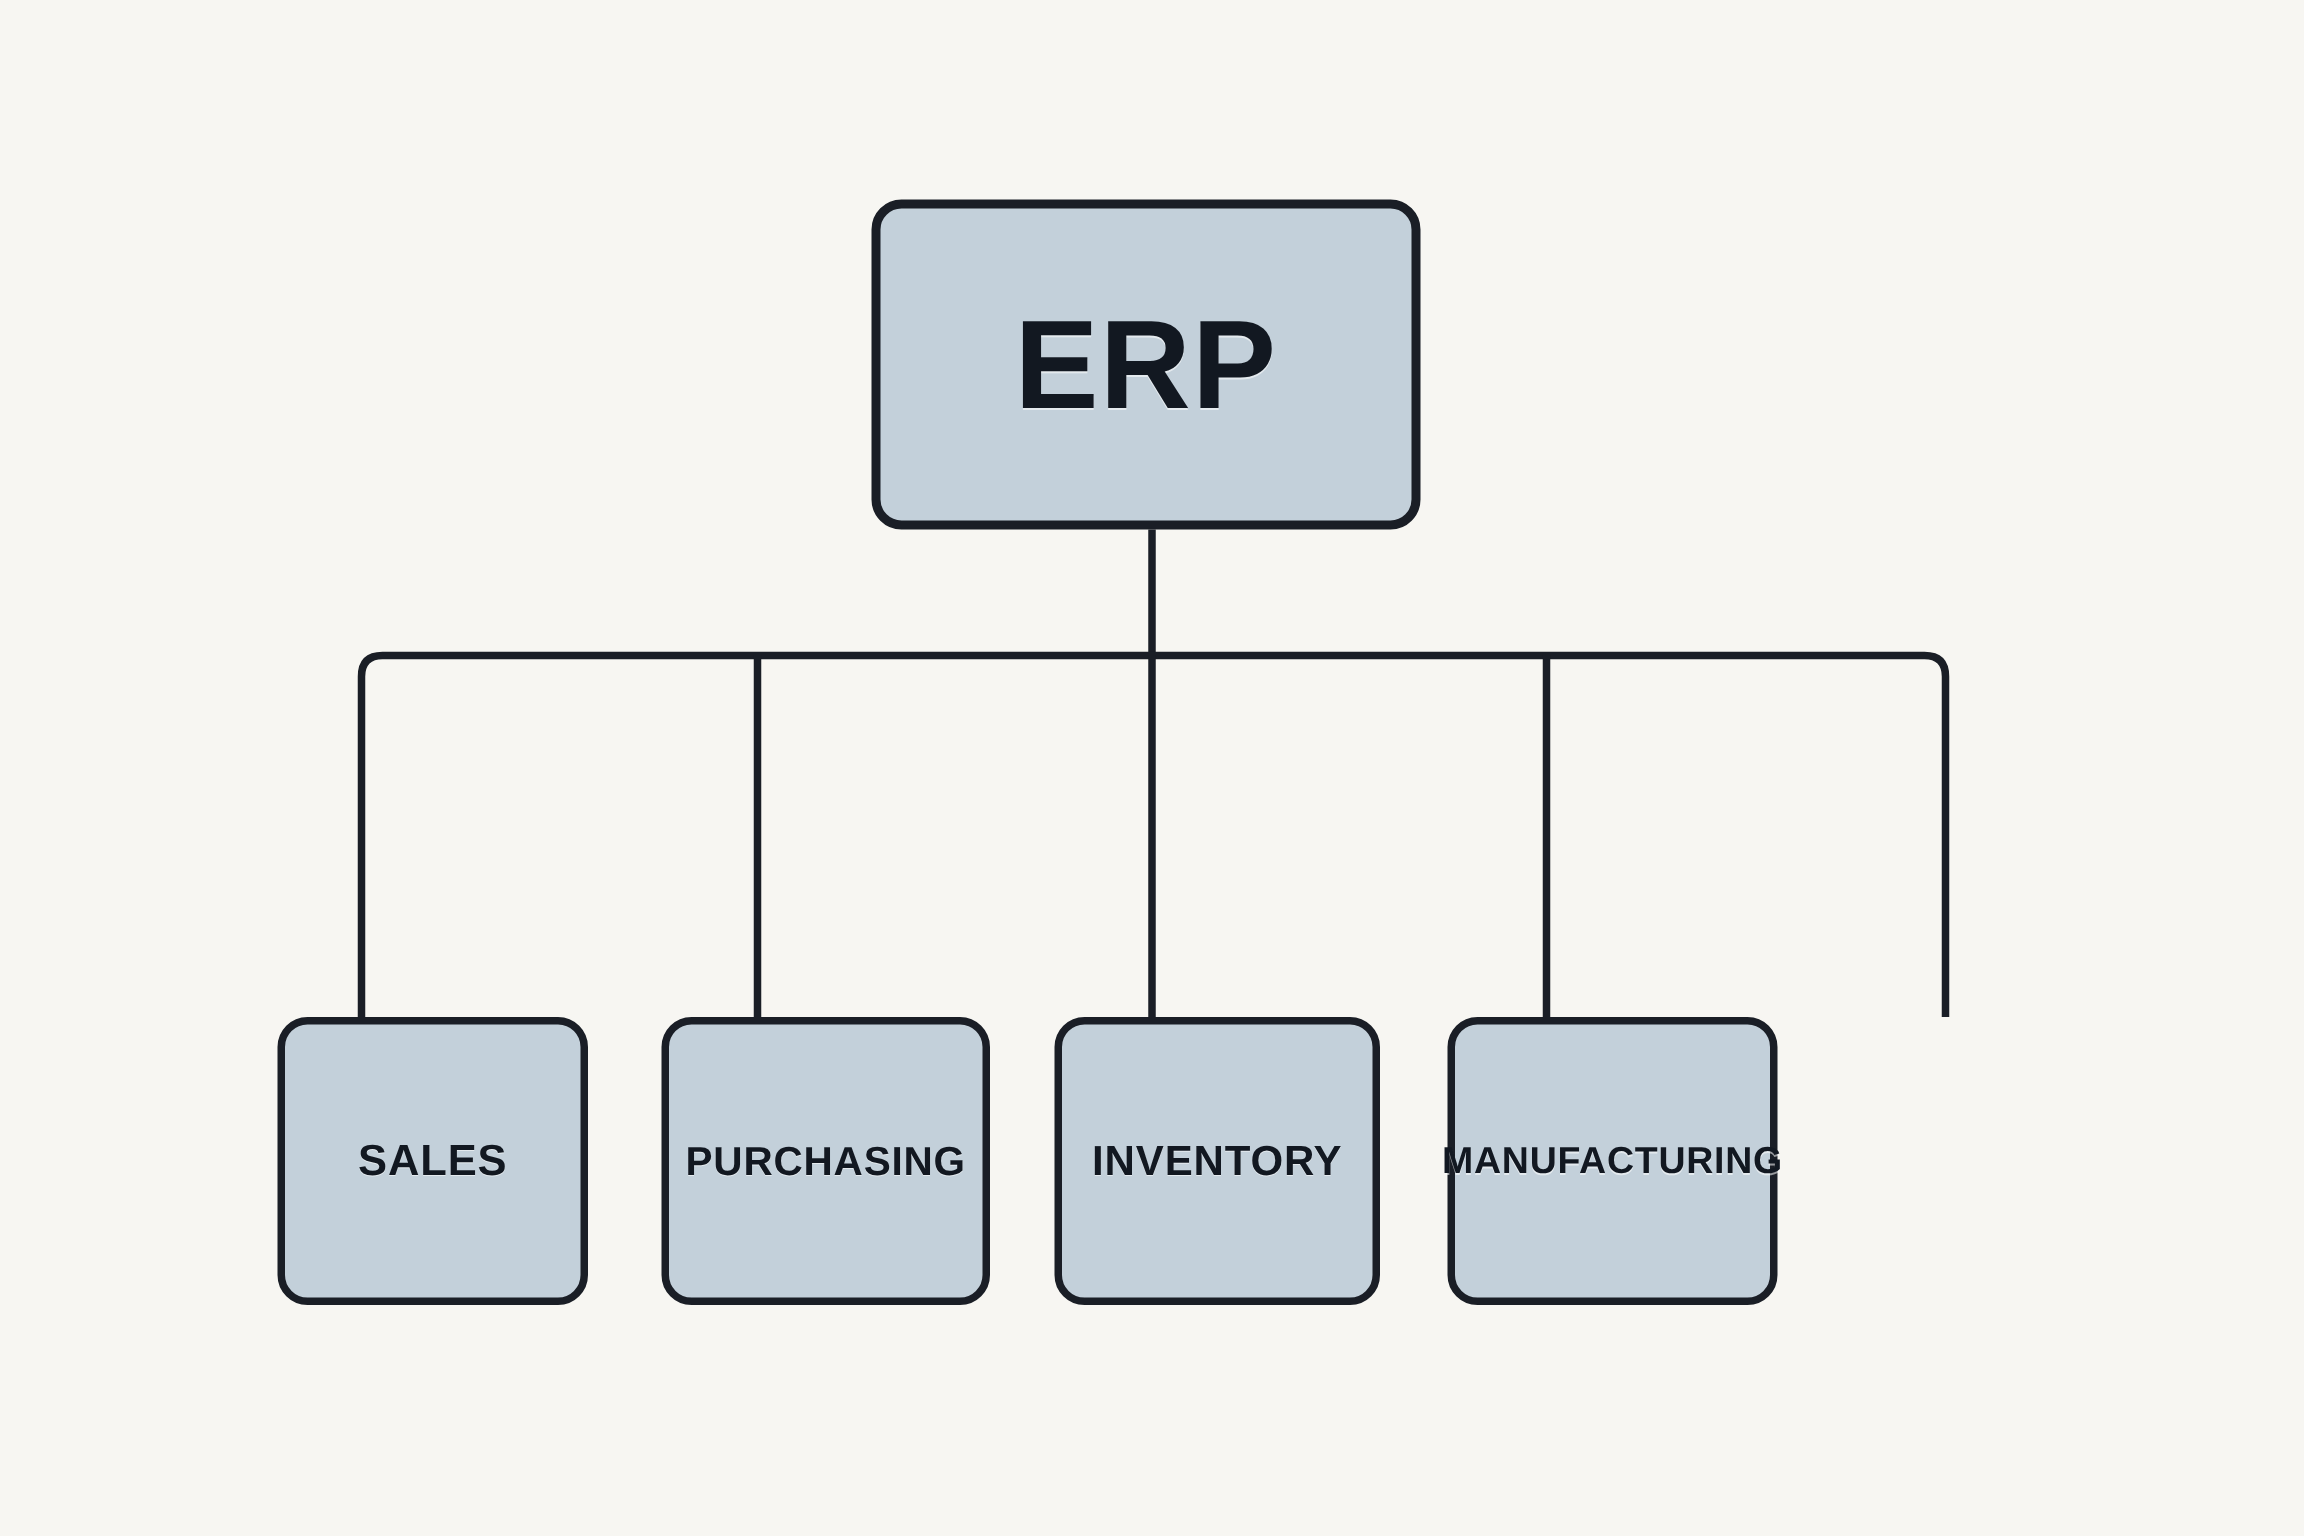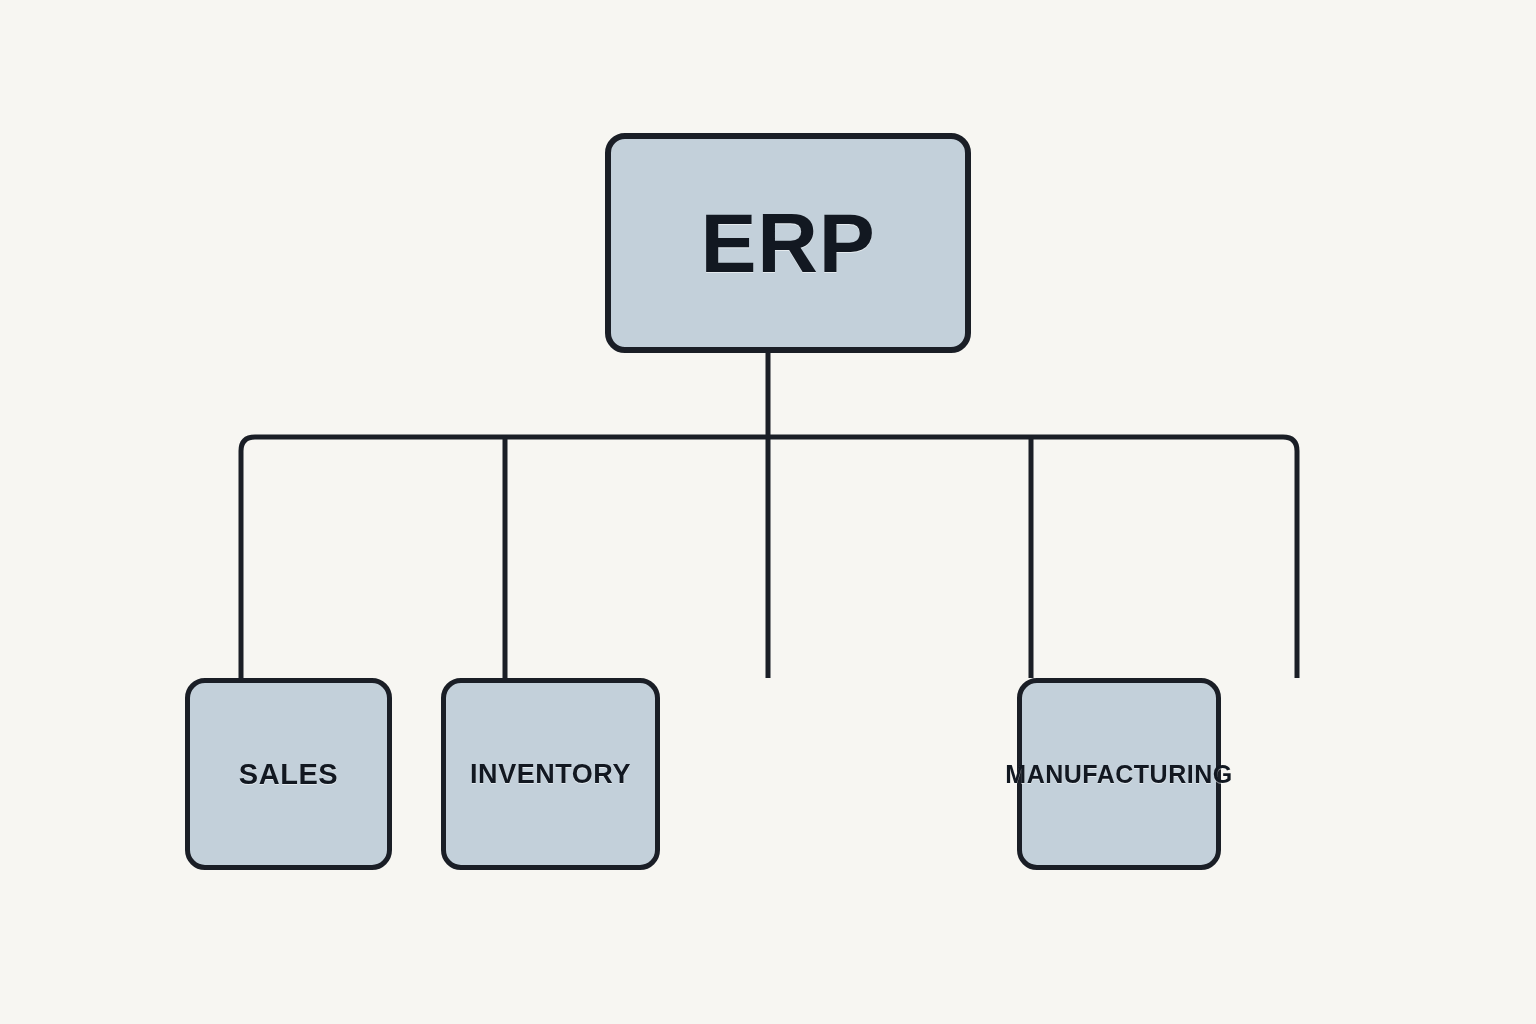--- a/index.html
+++ b/index.html
@@ -44,39 +44,38 @@
     white-space: nowrap;
     text-shadow: 0 1px 0 rgba(255,255,255,0.55);
   }
   #node-erp {
     left: 581px;
     top: 133px;
     width: 366px;
     height: 220px;
     border-width: 6px;
     border-radius: 20px;
-    margin-left: 24px;
   }
   #node-erp .node-label {
     font-size: 84px;
     letter-spacing: 0.01em;
   }
   .node-child {
     height: 192px;
     top: 678px;
     border-radius: 20px;
     margin-left: 47px;
   }
   .node-child .node-label {
     font-size: 29px;
   }
   #node-sales    { left: 138px;  width: 207px; }
   #node-purchasing { left: 394px; width: 219px; }
   #node-inventory  { left: 656px; width: 217px; }
-  #node-manufacturing { left: 970px; width: 204px; }
+  #node-manufacturing { left: 918px; width: 220px; }
   #node-finance  { left: 1181px; width: 233px; }
 
   #node-manufacturing .node-label { font-size: 25px; }
   #node-purchasing .node-label { font-size: 27px; }
   #node-inventory .node-label { font-size: 28px; }
 </style>
 </head>
 <body>
 
 <div id="diagram-canvas">
@@ -94,22 +93,25 @@
 
   <div class="node" id="node-erp">
     <span class="node-label">ERP</span>
   </div>
 
   <div class="node node-child" id="node-sales">
     <span class="node-label">SALES</span>
   </div>
 
   <div class="node node-child" id="node-purchasing">
+    <span class="node-label">PURCHASING</span>
+  </div>
+
+  <div class="node node-child" id="node-inventory">
     <span class="node-label">INVENTORY</span>
   </div>
-
 
   <div class="node node-child" id="node-manufacturing">
     <span class="node-label">MANUFACTURING</span>
   </div>
 
 
 </div>
 
 </body></html>

